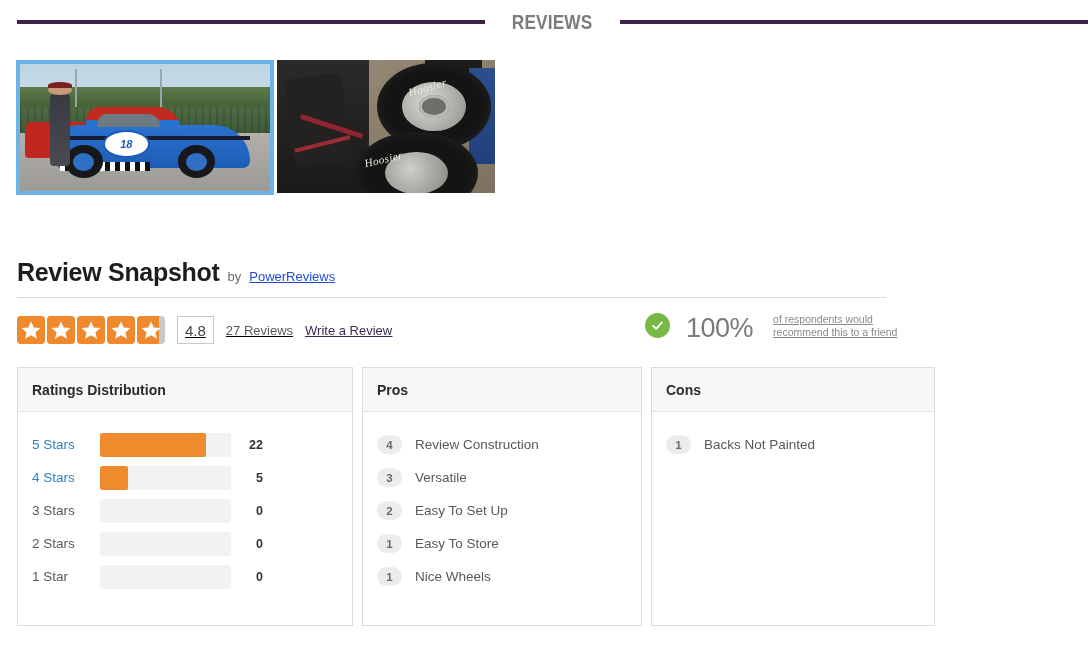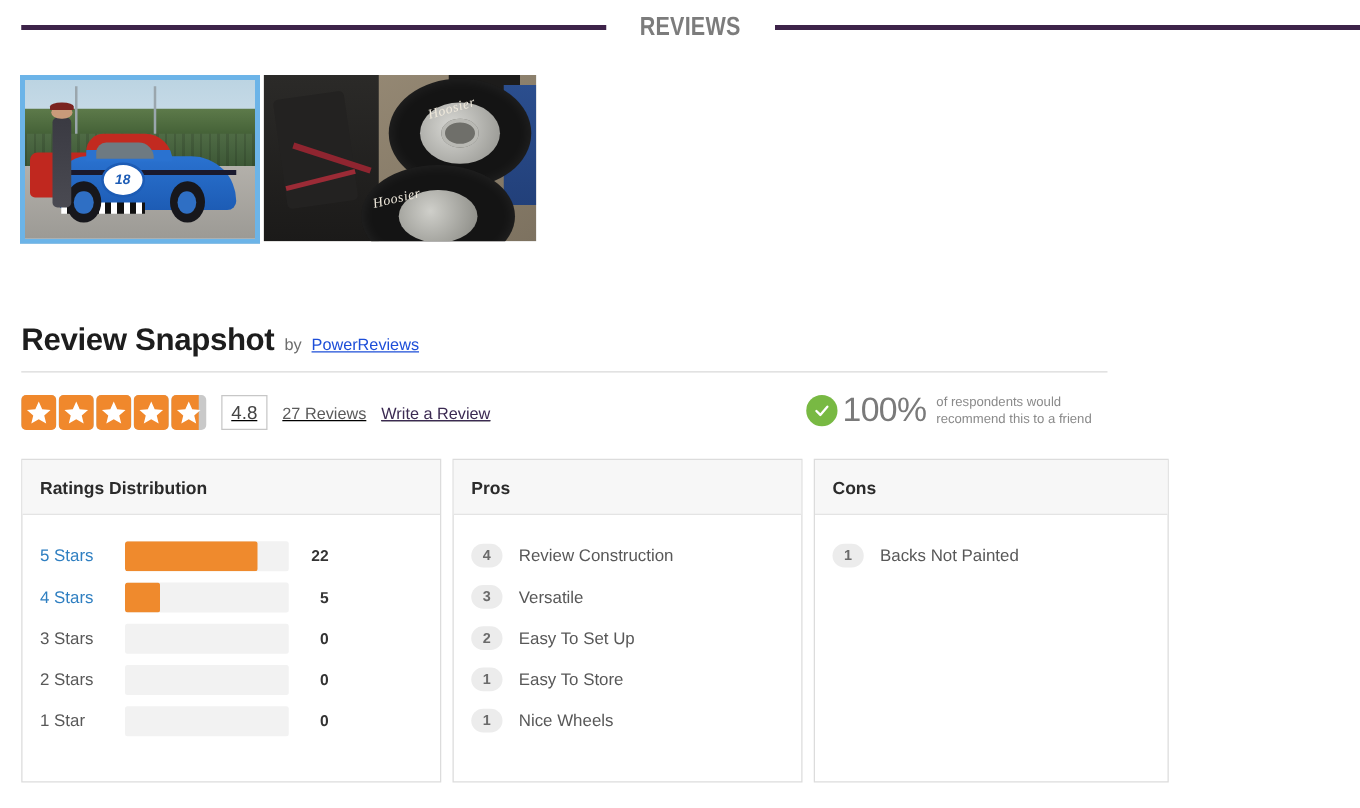--- a/index.html
+++ b/index.html
@@ -47,21 +47,21 @@
   }
   .thumb {
     width: 218px; height: 133px;
     position: relative;
     overflow: hidden;
     cursor: pointer;
     background: #d8d8d8;
   }
   .thumb.selected {
     border: 4px solid #6cb4e8;
-    width: 192px; height: 135px;
+    width: 258px; height: 135px;
   }
   .thumb .art { position: absolute; inset: 0; overflow: hidden; }
 
   
   .sky   { position:absolute; left:0; top:0; width:100%; height:34%;
            background: linear-gradient(#bcd4e2, #cddeea); }
   .trees { position:absolute; left:0; top:18%; width:100%; height:20%;
            background: linear-gradient(180deg,#5d7a4a,#3f5c33); }
   .fence { position:absolute; left:0; top:34%; width:100%; height:20%;
            background: linear-gradient(180deg,#4f6b45,#3d5836); }
@@ -174,31 +174,32 @@
   }
   .review-count { font-size: 13px; color: #5a5a5a; }
   .write-review {
     font-size: 13px; color: #3b2a52;
     text-decoration: underline; cursor: pointer;
   }
 
   
   .recommend {
     position: absolute; left: 645px; top: 313px;
-    display: flex; align-items: center; gap: 4px;
+    display: flex; gap: 16px;
   }
   .check-circle {
     width: 25px; height: 25px; border-radius: 50%;
     background: #78b943; display: flex;
     align-items: center; justify-content: center;
   }
   .pct { font-size: 27px; color: #7a7a7a; letter-spacing: -0.5px; }
   .rec-text {
     font-size: 10.5px; color: #8a8a8a; line-height: 13px;
     margin-left: 4px;
+    text-decoration: underline;
   }
 
   
   .panels {
     position: absolute; left: 17px; top: 367px;
     display: flex; gap: 9px;
   }
   .panel {
     border: 1px solid #dcdcdc; background: #fff;
     height: 259px;

